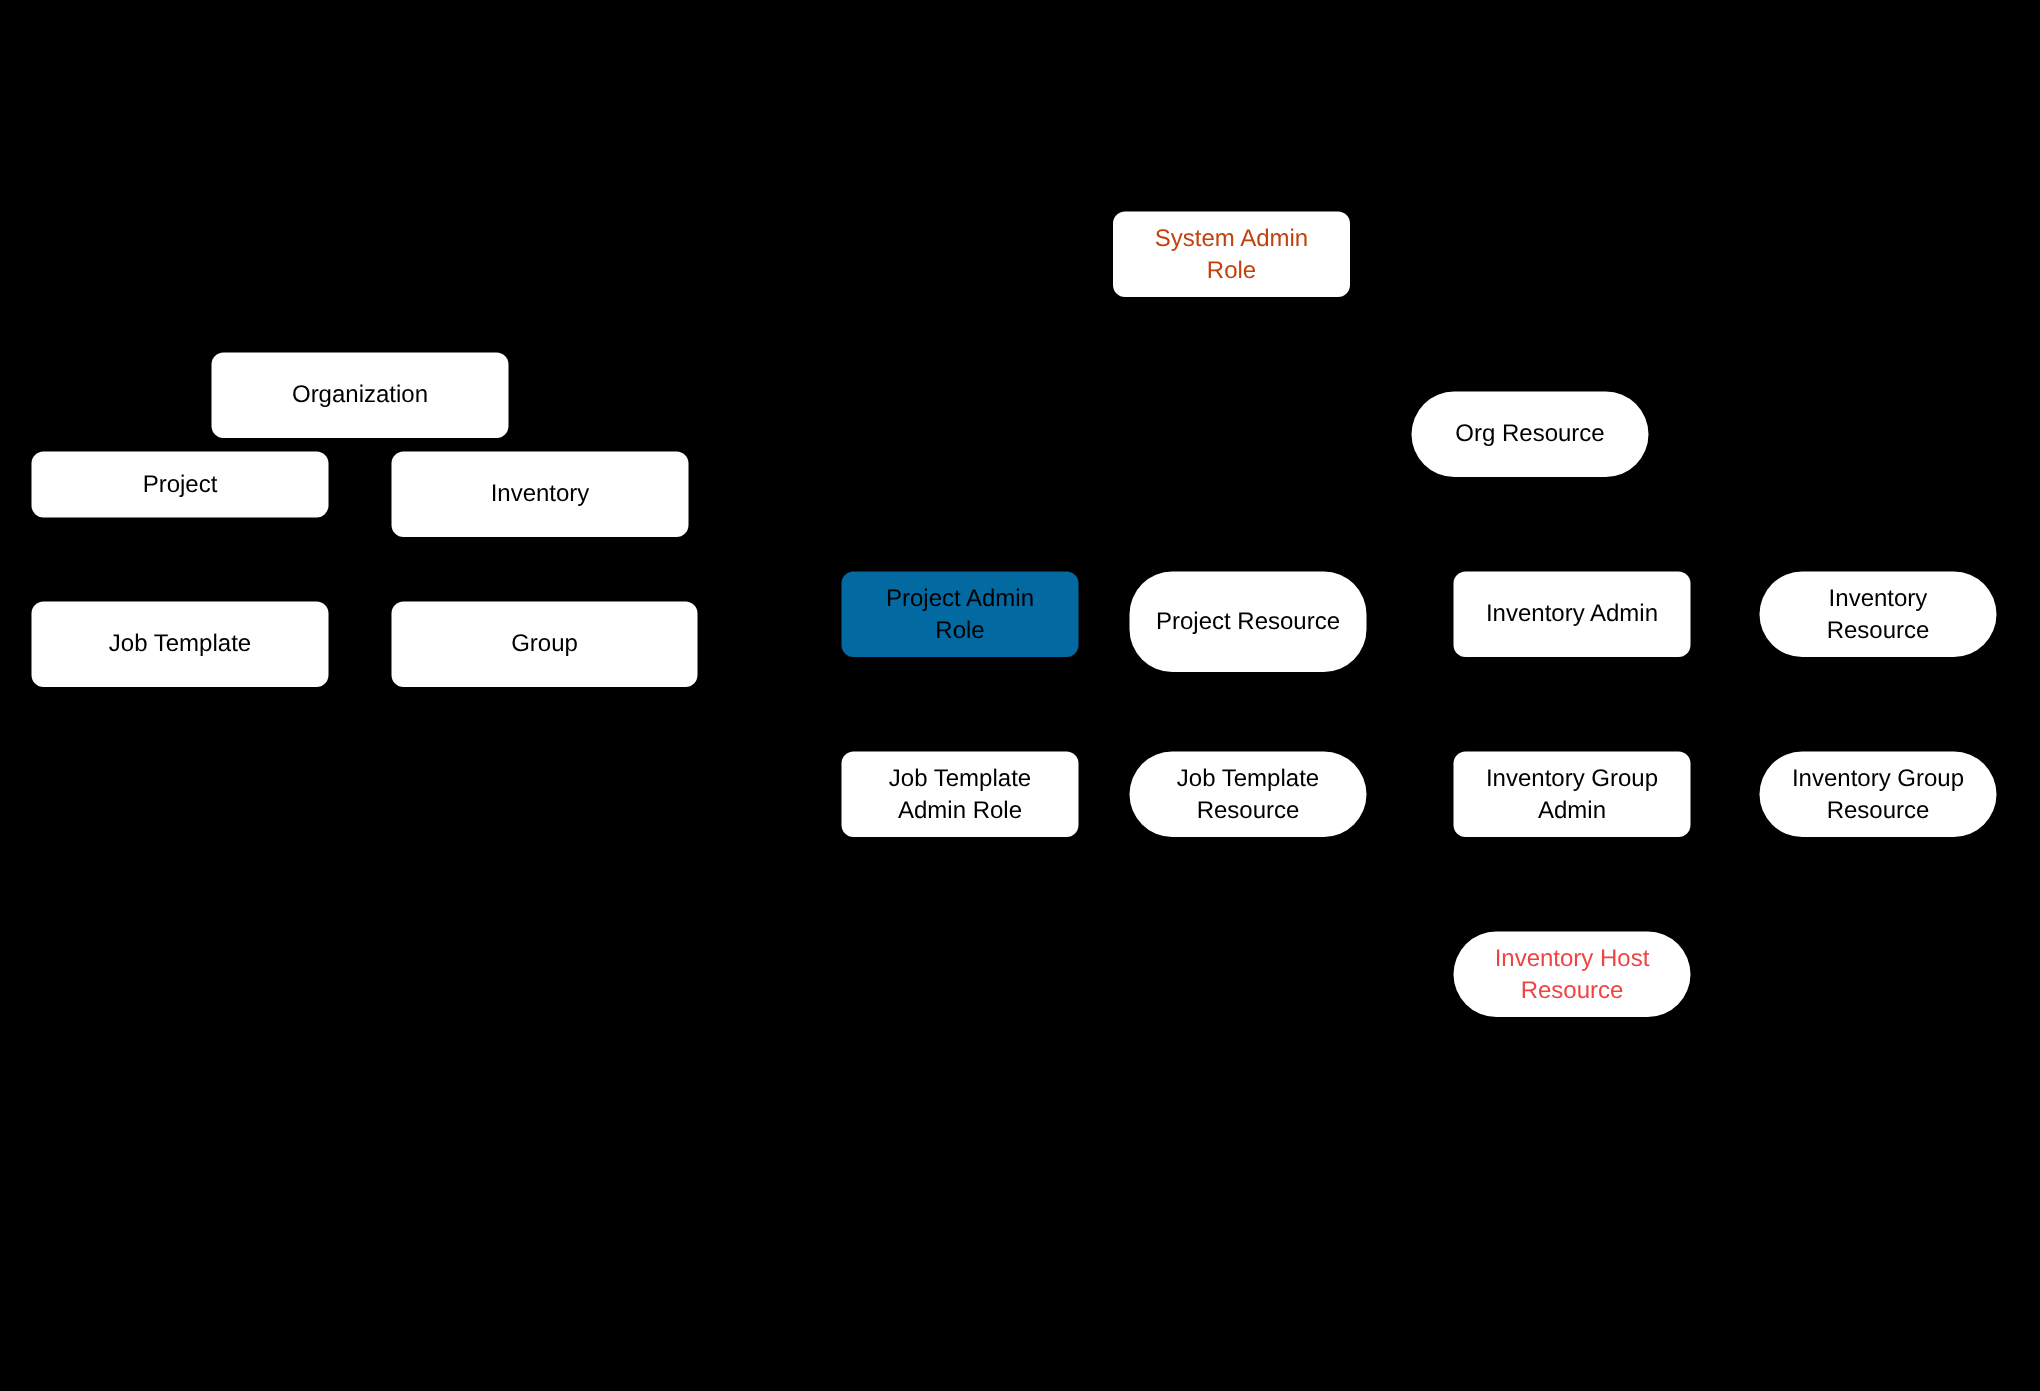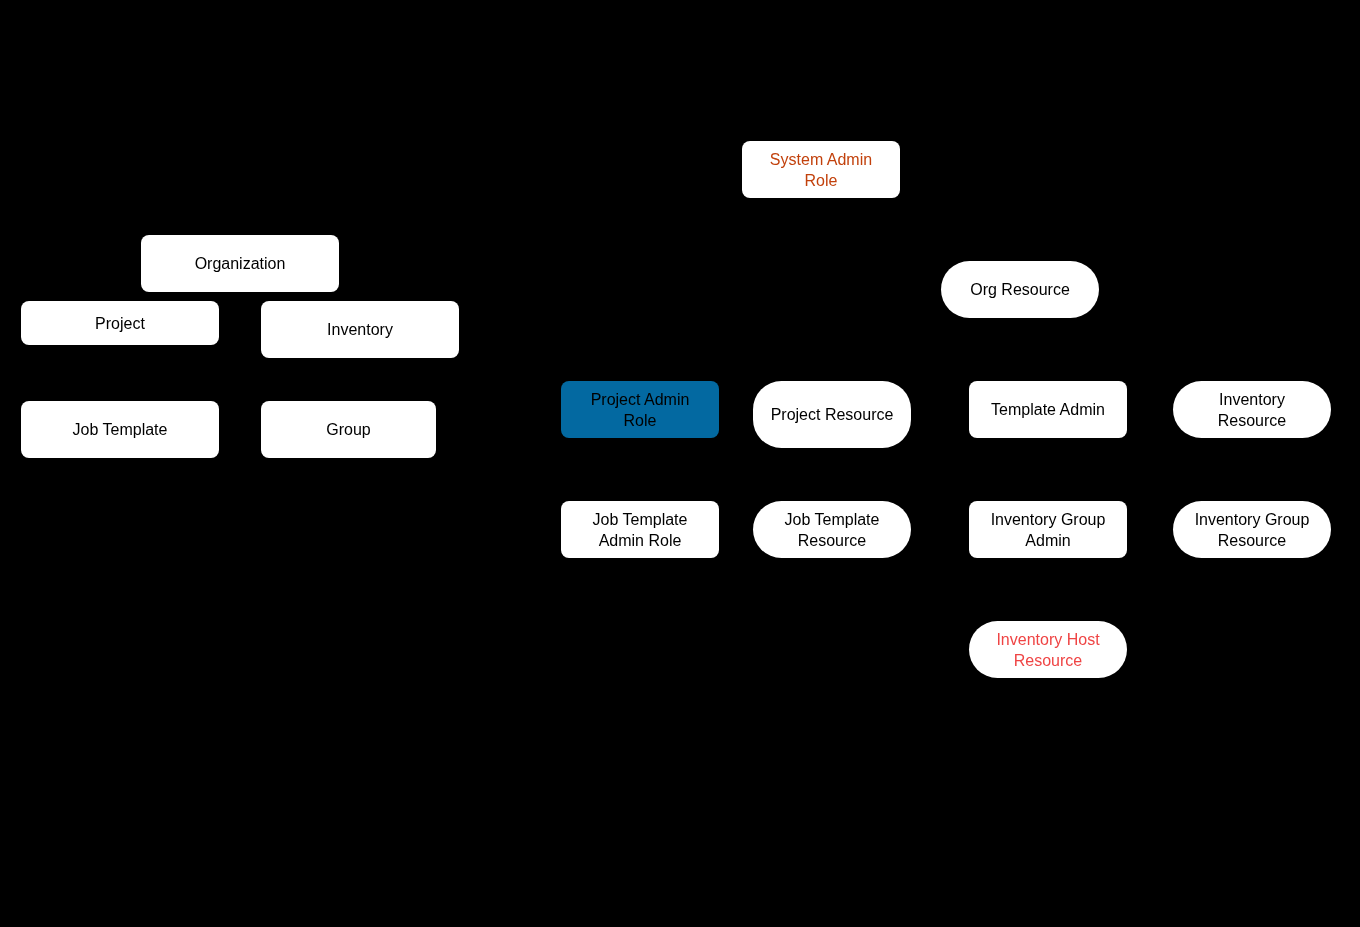--- a/index.html
+++ b/index.html
@@ -41,28 +41,28 @@
   }
 </style>
 </head>
 <body style="background: rgb(0, 0, 0);">
 
 <div class="diagram-canvas" style="background: rgb(0, 0, 0);">
     <div class="node rect" style="left: 141px; top: 201px; width: 198px; height: 57px; background: rgb(255, 255, 255); color: rgb(0, 0, 0); margin-top: 34px;">Organization</div>
     <div class="node rect" style="left: 21px; top: 301px; width: 198px; height: 44px; background: rgb(255, 255, 255); color: rgb(0, 0, 0);">Project</div>
     <div class="node rect" style="left: 261px; top: 301px; width: 198px; height: 57px; background: rgb(255, 255, 255); color: rgb(0, 0, 0);">Inventory</div>
     <div class="node rect" style="left: 21px; top: 401px; width: 198px; height: 57px; background: rgb(255, 255, 255); color: rgb(0, 0, 0);">Job Template</div>
-    <div class="node rect" style="left: 261px; top: 401px; width: 175px; height: 57px; background: rgb(255, 255, 255); color: rgb(0, 0, 0);">Group</div>
+    <div class="node rect" style="left: 261px; top: 401px; width: 204px; height: 57px; background: rgb(255, 255, 255); color: rgb(0, 0, 0);">Group</div>
     <div class="node rect" style="left: 742px; top: 141px; width: 158px; height: 57px; background: rgb(255, 255, 255); color: #c2410c;">System Admin
 Role</div>
     <div class="node stadium" style="left: 941px; top: 261px; width: 158px; height: 57px; background: rgb(255, 255, 255); color: rgb(0, 0, 0);">Org Resource</div>
     <div class="node rect" style="left: 561px; top: 381px; width: 158px; height: 57px; background: #0369a1; color: rgb(0, 0, 0);">Project Admin
 Role</div>
     <div class="node stadium" style="left: 753px; top: 381px; width: 158px; height: 67px; background: rgb(255, 255, 255); color: rgb(0, 0, 0);">Project Resource</div>
-    <div class="node rect" style="left: 969px; top: 381px; width: 158px; height: 57px; background: rgb(255, 255, 255); color: rgb(0, 0, 0);">Template Admin</div>
+    <div class="node rect" style="left: 969px; top: 381px; width: 158px; height: 57px; background: rgb(255, 255, 255); color: rgb(0, 0, 0);">Inventory Admin</div>
     <div class="node stadium" style="left: 1173px; top: 381px; width: 158px; height: 57px; background: rgb(255, 255, 255); color: rgb(0, 0, 0);">Inventory
 Resource</div>
     <div class="node rect" style="left: 561px; top: 501px; width: 158px; height: 57px; background: rgb(255, 255, 255); color: rgb(0, 0, 0);">Job Template
 Admin Role</div>
     <div class="node stadium" style="left: 753px; top: 501px; width: 158px; height: 57px; background: rgb(255, 255, 255); color: rgb(0, 0, 0);">Job Template
 Resource</div>
     <div class="node rect" style="left: 969px; top: 501px; width: 158px; height: 57px; background: rgb(255, 255, 255); color: rgb(0, 0, 0);">Inventory Group
 Admin</div>
     <div class="node stadium" style="left: 1173px; top: 501px; width: 158px; height: 57px; background: rgb(255, 255, 255); color: rgb(0, 0, 0);">Inventory Group
 Resource</div>

